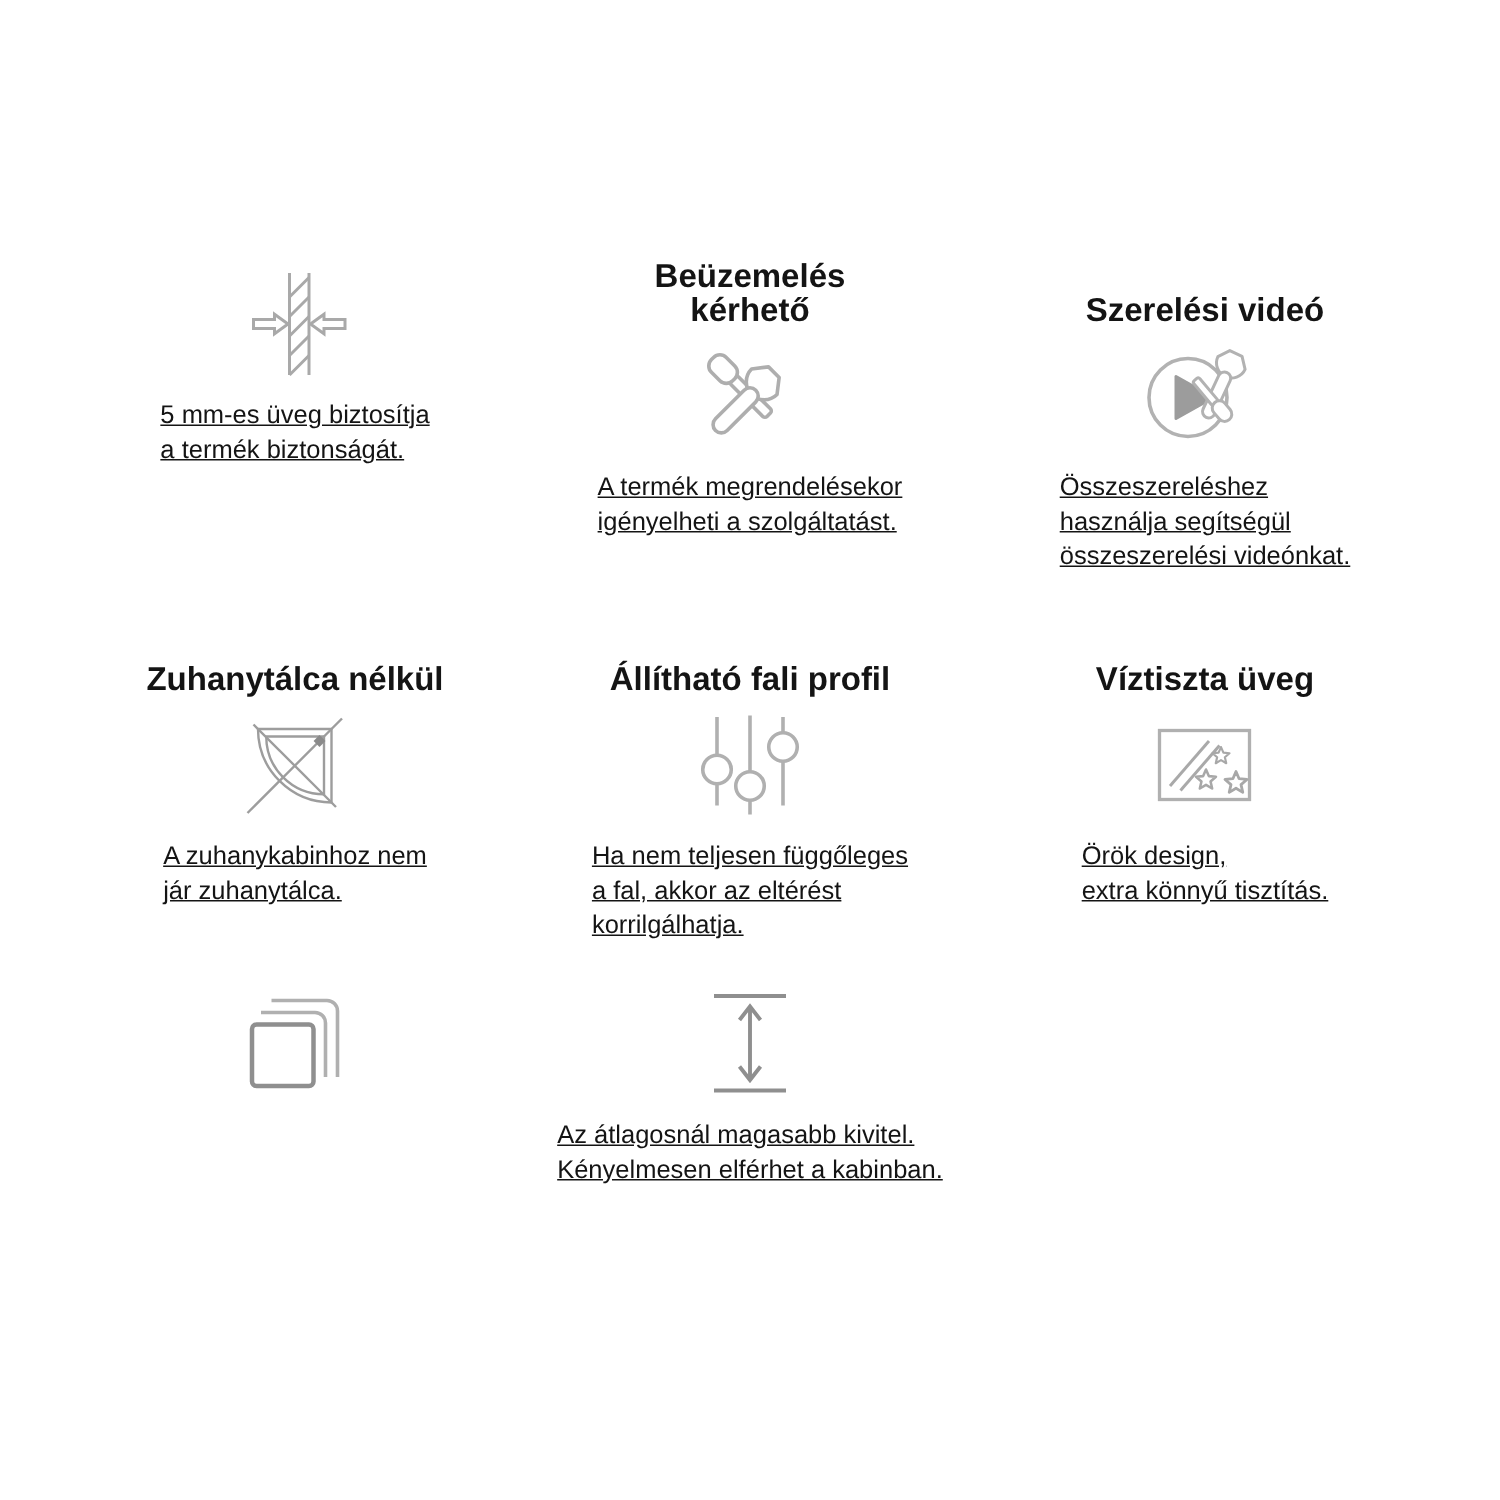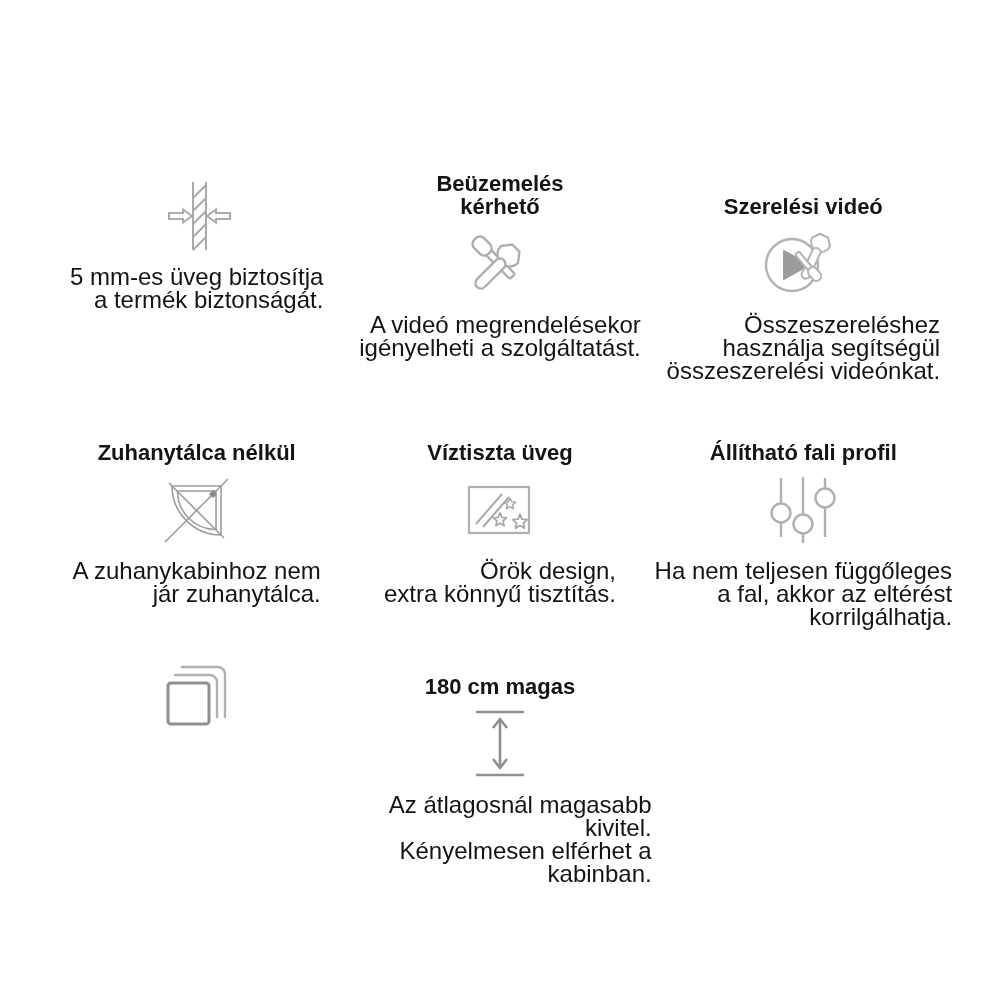--- a/index.html
+++ b/index.html
@@ -46,25 +46,26 @@
   }
   .feature-icon {
     height: 80px;
     margin-top: 6px;
     display: flex;
     align-items: center;
     justify-content: center;
   }
   .feature-desc {
     margin: 9px 0 0 0;
-    font-size: 24px;
+    font-size: 17px;
     line-height: 23px;
-    text-align: right;
+    text-align: left;
     white-space: pre-line;
     color: var(--text);
+    text-decoration: underline;
   }
 </style>
 </head>
 <body>
 
 <div class="features-grid">
 
   <div class="feature">
     <div class="feature-icon">
       <svg width="78" height="74" viewBox="0 0 78 74">
@@ -97,21 +98,21 @@
             <rect x="19" y="-3.6" width="34" height="7.2" rx="2"></rect>
             <rect x="0" y="-7" width="20" height="14" rx="6"></rect>
           </g>
           <g transform="translate(13,59) rotate(-45)">
             <path d="M46,-12 a12,12 0 1 0 0,24 l9,-7 l0,-10 z"></path>
             <rect x="0" y="-5.5" width="38" height="11" rx="5.5"></rect>
           </g>
         </g>
       </svg>
     </div>
-    <p class="feature-desc">A videó megrendelésekor
+    <p class="feature-desc">A termék megrendelésekor
 igényelheti a szolgáltatást.</p>
   </div>
 
   <div class="feature">
     <h3 class="feature-title">Szerelési videó</h3>
     <div class="feature-icon">
       <svg width="78" height="74" viewBox="0 0 78 74">
         <circle cx="28" cy="38" r="26" fill="none" stroke="#b2b2b2" stroke-width="2.4"></circle>
         <path d="M20,24 L20,52 L45,38 Z" fill="#9c9c9c" stroke="#9c9c9c" stroke-width="2" stroke-linejoin="round"></path>
         <g fill="#ffffff" stroke="#b2b2b2" stroke-width="2" stroke-linejoin="round">
@@ -139,20 +140,41 @@
           <path d="M13,13 H62 V62 A49,49 0 0 1 13,13 Z"></path>
           <path d="M18.5,18 H57 V56.5 A38.5,38.5 0 0 1 18.5,18 Z"></path>
           <line x1="10" y1="10" x2="65" y2="65"></line>
           <line x1="6" y1="69" x2="69" y2="6"></line>
         </g>
         <rect x="51.2" y="18.2" width="5.6" height="5.6" fill="#8a8a8a" transform="rotate(45 54 21)"></rect>
       </svg>
     </div>
     <p class="feature-desc">A zuhanykabinhoz nem
 jár zuhanytálca.</p>
+  </div>
+
+  <div class="feature">
+    <h3 class="feature-title">Állítható fali profil</h3>
+    <div class="feature-icon">
+      <svg width="74" height="74" viewBox="0 0 74 74">
+        <g stroke="#b0b0b0" stroke-width="2.4" fill="none">
+          <line x1="15" y1="5" x2="15" y2="64"></line>
+          <line x1="37" y1="4" x2="37" y2="70"></line>
+          <line x1="59" y1="5" x2="59" y2="64"></line>
+        </g>
+        <g stroke="#b0b0b0" stroke-width="2.4" fill="#ffffff">
+          <circle cx="15" cy="40" r="9.5"></circle>
+          <circle cx="37" cy="51" r="9.5"></circle>
+          <circle cx="59" cy="25" r="9.5"></circle>
+        </g>
+      </svg>
+    </div>
+    <p class="feature-desc">Ha nem teljesen függőleges
+a fal, akkor az eltérést
+korrilgálhatja.</p>
   </div>
 
   <div class="feature">
     <h3 class="feature-title">Víztiszta üveg</h3>
     <div class="feature-icon">
       <svg width="73" height="72" viewBox="0 0 73 72">
         <defs>
           <path id="star5" d="M0,-7 L1.88,-2.59 L6.66,-2.16 L3.04,0.99 L4.11,5.66 L0,3.2 L-4.11,5.66 L-3.04,0.99 L-6.66,-2.16 L-1.88,-2.59 Z"></path>
         </defs>
         <rect x="6" y="13" width="60" height="46" fill="none" stroke="#b0b0b0" stroke-width="2.2"></rect>
@@ -165,54 +187,32 @@
           <use href="#star5" transform="translate(37,46)"></use>
           <use href="#star5" transform="translate(57,48) scale(1.1)"></use>
         </g>
       </svg>
     </div>
     <p class="feature-desc">Örök design,
 extra könnyű tisztítás.</p>
   </div>
 
   <div class="feature">
-    <h3 class="feature-title">Állítható fali profil</h3>
-    <div class="feature-icon">
-      <svg width="74" height="74" viewBox="0 0 74 74">
-        <g stroke="#b0b0b0" stroke-width="2.4" fill="none">
-          <line x1="15" y1="5" x2="15" y2="64"></line>
-          <line x1="37" y1="4" x2="37" y2="70"></line>
-          <line x1="59" y1="5" x2="59" y2="64"></line>
-        </g>
-        <g stroke="#b0b0b0" stroke-width="2.4" fill="#ffffff">
-          <circle cx="15" cy="40" r="9.5"></circle>
-          <circle cx="37" cy="51" r="9.5"></circle>
-          <circle cx="59" cy="25" r="9.5"></circle>
-        </g>
-      </svg>
-    </div>
-    <p class="feature-desc">Ha nem teljesen függőleges
-a fal, akkor az eltérést
-korrilgálhatja.</p>
-  </div>
-
-  <div class="feature">
     <div class="feature-icon">
       <svg width="72" height="72" viewBox="0 0 72 72">
         <g fill="none" stroke="#b0b0b0" stroke-width="2.4">
           <path d="M20,7 H57 A7,7 0 0 1 64,14 V58"></path>
           <path d="M13,15 H49 A7,7 0 0 1 56,22 V58"></path>
         </g>
         <rect x="7" y="23" width="41" height="41" rx="3" fill="#ffffff" stroke="#8f8f8f" stroke-width="3"></rect>
       </svg>
     </div>
   </div>
 
   <div class="feature">
-    <h3 class="feature-title">180 cm magas</h3>
     <div class="feature-icon">
       <svg width="72" height="74" viewBox="0 0 72 74">
         <g stroke="#8f8f8f" stroke-width="2.6" fill="none">
           <line x1="12" y1="5" x2="60" y2="5"></line>
           <line x1="12" y1="68" x2="60" y2="68"></line>
           <line x1="36" y1="12" x2="36" y2="61"></line>
           <path d="M29,21 L36,12 L43,21"></path>
           <path d="M29,52 L36,61 L43,52"></path>
         </g>
       </svg>

